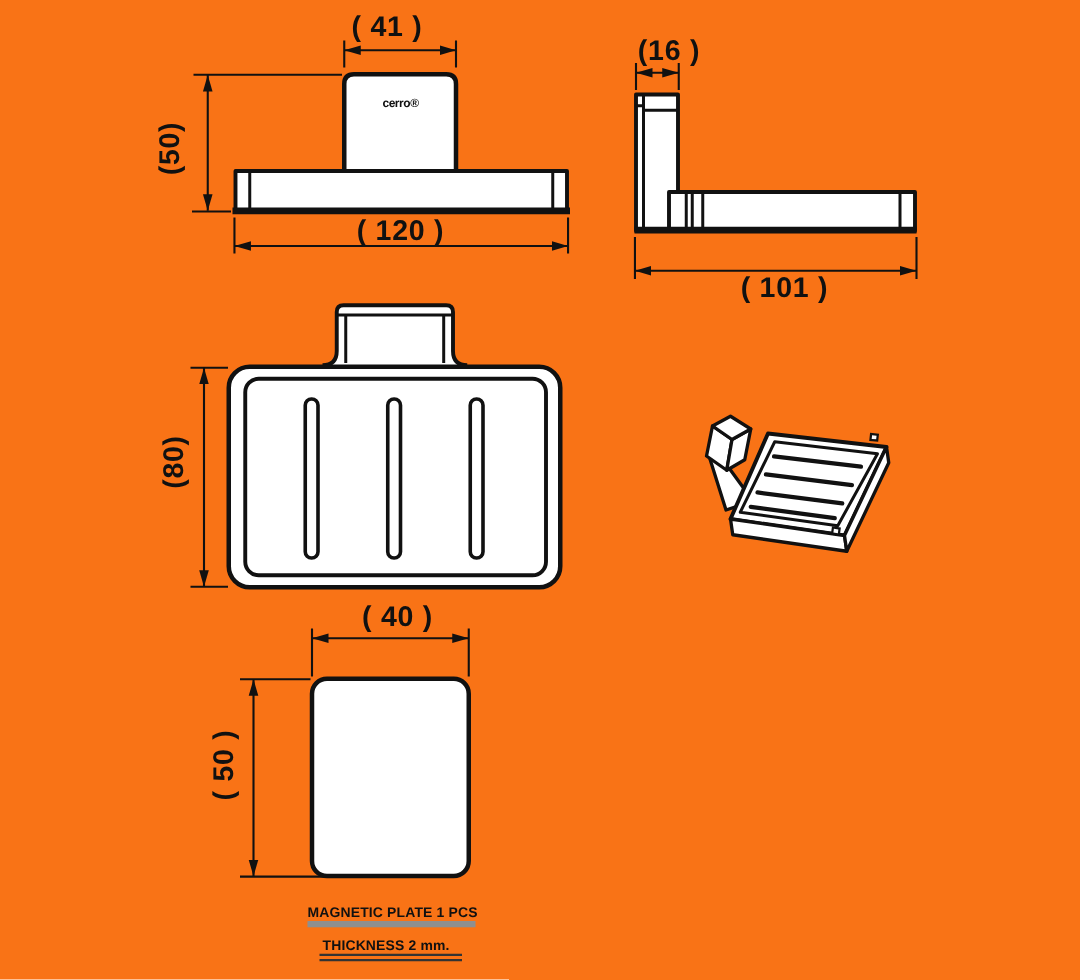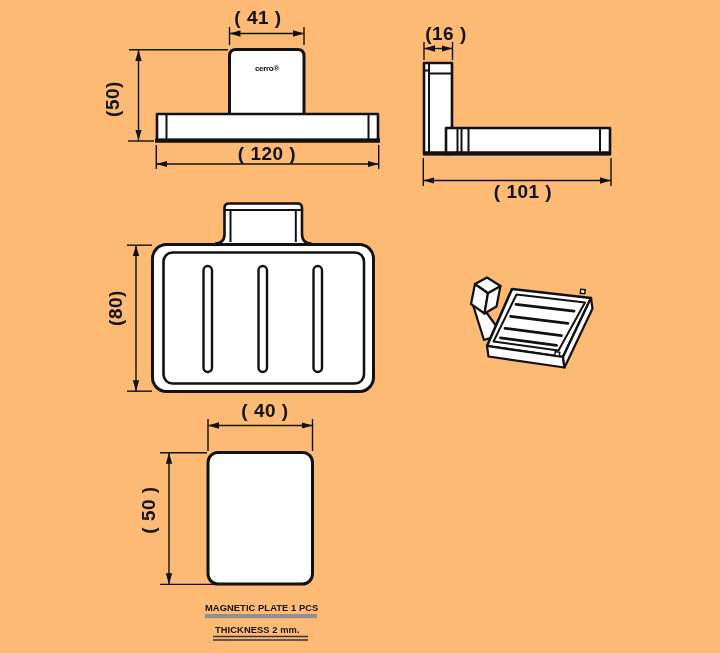--- a/index.html
+++ b/index.html
@@ -1,16 +1,16 @@
 <!DOCTYPE html>
 <html><head>
 <meta charset="utf-8">
 <style>
   html,body{margin:0;padding:0;background:#fff;}
-  .canvas{position:relative;width:720px;height:653px;background:#fdba74;overflow:hidden;
+  .canvas{position:relative;width:720px;height:653px;background:#f97316;overflow:hidden;
           font-family:"Liberation Sans",sans-serif;}
   svg{display:block;}
   .outline{fill:#ffffff;stroke:#111111;stroke-width:2.6;stroke-linejoin:round;}
   .outline-thick{fill:#ffffff;stroke:#111111;stroke-width:3;stroke-linejoin:round;}
   .inner-line{fill:none;stroke:#111111;stroke-width:2;}
   .thickline{stroke:#111111;stroke-width:4.4;fill:none;}
   .dimline{stroke:#111111;stroke-width:1.4;fill:none;}
   .extline{stroke:#111111;stroke-width:1.4;fill:none;}
   .dim-label{font-family:"Liberation Sans",sans-serif;font-weight:bold;font-size:19px;fill:#111111;letter-spacing:0.5px;}
   .logo-label{font-family:"Liberation Sans",sans-serif;font-weight:bold;font-size:8px;fill:#111111;letter-spacing:-0.3px;}

